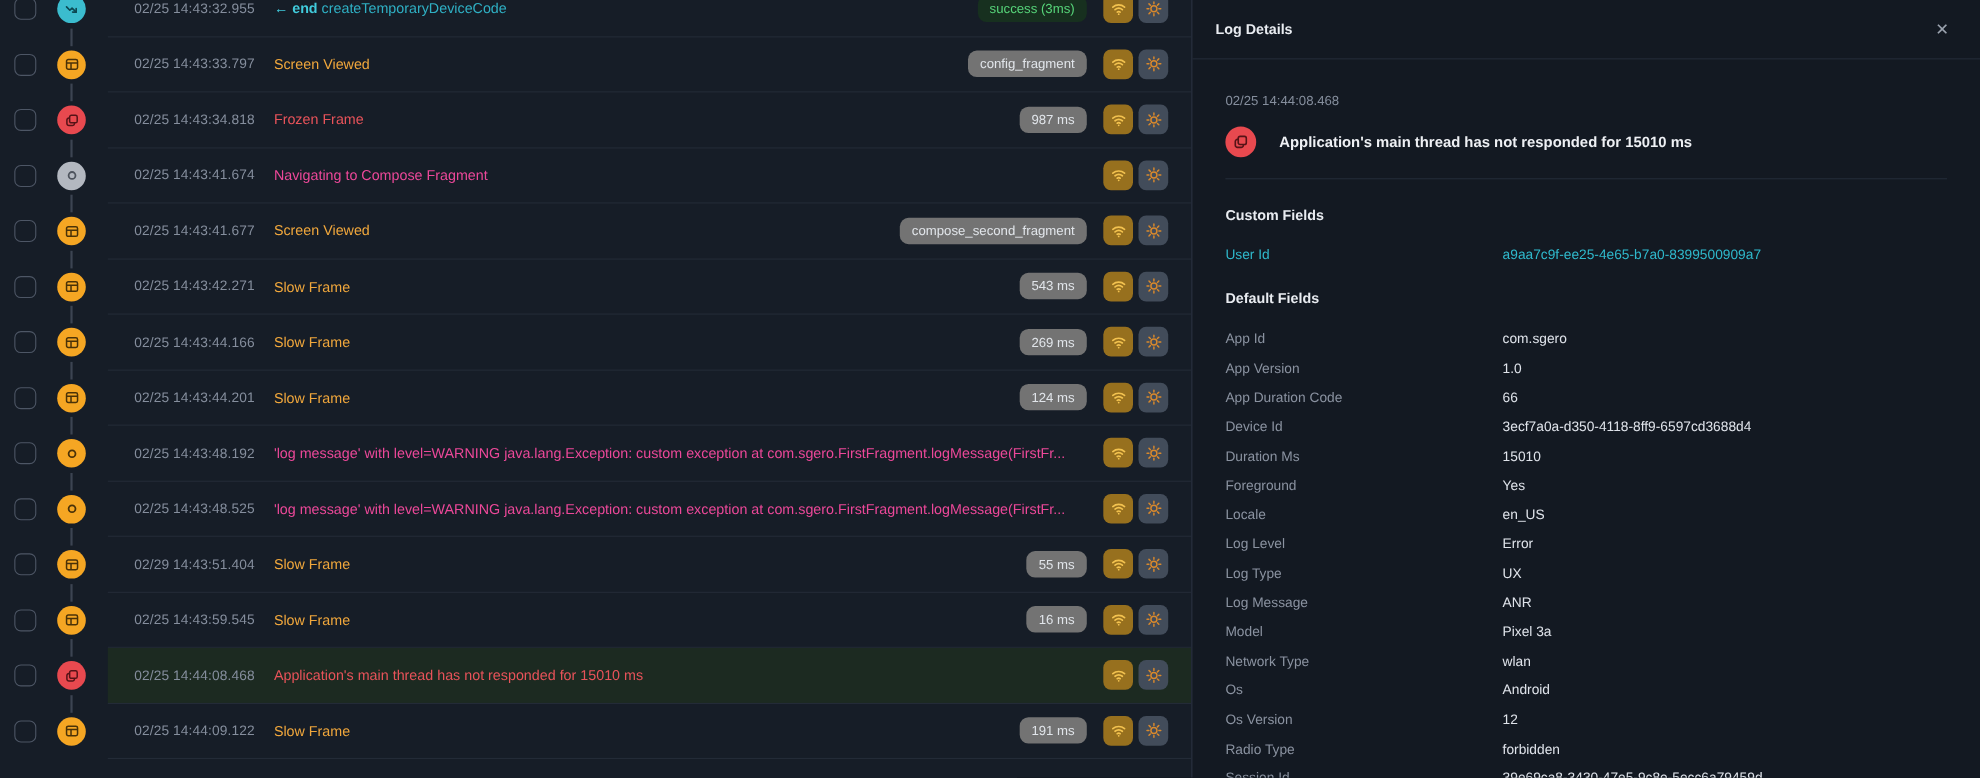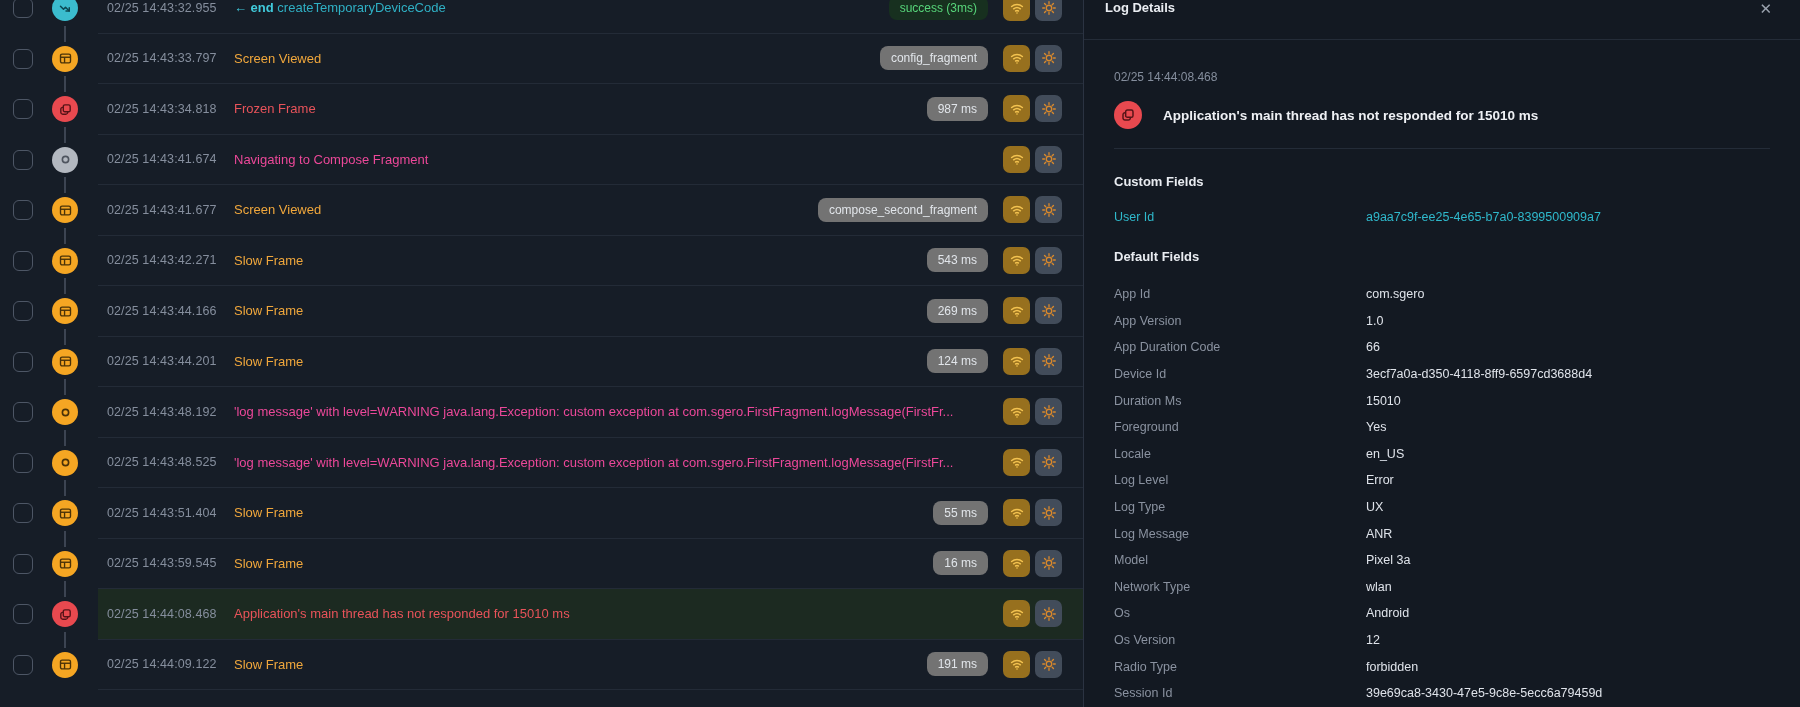--- a/index.html
+++ b/index.html
@@ -16,42 +16,42 @@
   .tl-dash{position:absolute;left:64px;top:-8px;width:2px;height:16px;background:#3c4452;}
   .tl-icon{position:absolute;left:52px;top:50%;transform:translateY(-50%);
            width:26px;height:26px;border-radius:50%;display:flex;align-items:center;justify-content:center;}
   .tl-icon svg{width:15px;height:15px;display:block;}
   .tlc-teal{background:#3bbcce}.tlc-orange{background:#f5a623}
   .tlc-red{background:#e8494f}.tlc-gray{background:#b3b8c0}
   .row-content{position:absolute;left:98px;right:0;top:0;bottom:0;
                border-bottom:1px solid #232b37;display:flex;align-items:center;
                padding-right:21px;box-sizing:border-box;}
   .row.selected .row-content{background:#1c2a21;}
-  .time{flex:none;margin-left:9px;width:127px;color:#858e9d;font-size:12.5px;letter-spacing:.1px;}
+  .time{flex:none;margin-left:24px;width:127px;color:#858e9d;font-size:12.5px;letter-spacing:.1px;}
   .msg{flex:1 1 auto;min-width:0;font-size:13px;white-space:nowrap;overflow:hidden;text-overflow:ellipsis;}
   .msg-prefix{font-weight:700;}
   .style-orange .msg-text{color:#f0a73c;}
   .style-red .msg-text{color:#e8535a;}
   .style-white .msg-text{color:#ec4899;}
   .style-teal .msg-prefix{color:#41cbdc;}
   .style-teal .msg-text{color:#2fb0c4;}
   .badge{flex:none;margin-left:auto;margin-right:15px;font-size:12px;line-height:1;
          padding:6px 11px;border-radius:8px;background:#737373;color:#e1e5ea;white-space:nowrap;}
   .badge.success{background:#17301f;color:#57d57a;}
   .btns{flex:none;display:flex;gap:5px;margin-left:0;}
   .msg + .btns{margin-left:auto;}
   .icon-btn{width:27px;height:27px;border-radius:7px;display:flex;align-items:center;justify-content:center;}
   .icon-btn svg{width:16px;height:16px;display:block;}
   .btn-wifi{background:#97701e;}
   .btn-sun{background:#424c5a;}
 
   
   .details{position:absolute;left:1083px;top:0;width:717px;height:707px;box-sizing:border-box;
            background:#131922;border-left:1px solid #2b3342;}
-  .details-header{height:40px;border-bottom:1px solid #242c38;display:flex;
+  .details-header{height:54px;border-bottom:1px solid #242c38;display:flex;align-items:center;
                   padding:0 28px 0 21px;box-sizing:border-box;gap:12px;}
   .details-title{color:#e9ecf1;font-size:13px;font-weight:700;}
   .close{margin-left:auto;color:#9aa2ae;font-size:15px;cursor:default;}
   .details-body{padding:30px 36px 0 30px;}
   .d-time{color:#858e9d;font-size:12px;}
   .d-msg-row{display:flex;align-items:center;gap:21px;margin-top:17px;}
   .d-icon{width:28px;height:28px;border-radius:50%;background:#e8494f;flex:none;
           display:flex;align-items:center;justify-content:center;}
   .d-icon svg{width:16px;height:16px;display:block;}
   .d-msg{color:#eef0f4;font-size:13.5px;font-weight:700;}
@@ -397,21 +397,21 @@
     <span class="checkbox"></span>
     <span class="tl-dash"></span>
     <span class="tl-icon tlc-orange">
             <svg viewBox="0 0 24 24" fill="none" stroke="#4a3208" stroke-width="2.2">
               <rect x="4" y="5" width="16" height="14" rx="2.5"></rect>
               <path d="M4 10h16"></path>
               <path d="M10.5 10v9"></path>
             </svg>
           </span>
     <div class="row-content">
-      <span class="time">02/25 14:43:51.404</span>
+      <span class="time">02/29 14:43:51.404</span>
       <span class="msg"><span class="msg-prefix"></span><span class="msg-text">Slow Frame</span></span>
       <span class="badge">55 ms</span>
       <span class="btns">
         <span class="icon-btn btn-wifi">
                 <svg viewBox="0 0 24 24" fill="none" stroke="#f3c24f" stroke-width="2.3" stroke-linecap="round">
                   <path d="M4 9.7a12.2 12.2 0 0 1 16 0"></path>
                   <path d="M7 13.2a8 8 0 0 1 10 0"></path>
                   <path d="M10 16.5a3.6 3.6 0 0 1 4 0"></path>
                   <circle cx="12" cy="19.4" r="1.2" fill="#f3c24f" stroke="none"></circle>
                 </svg>

